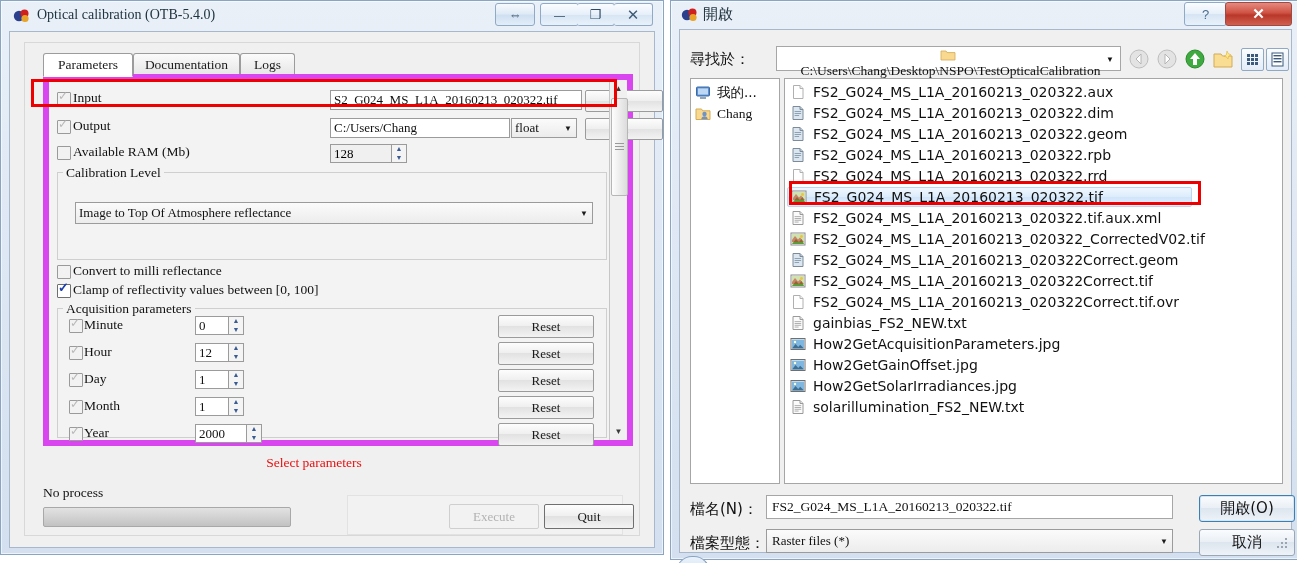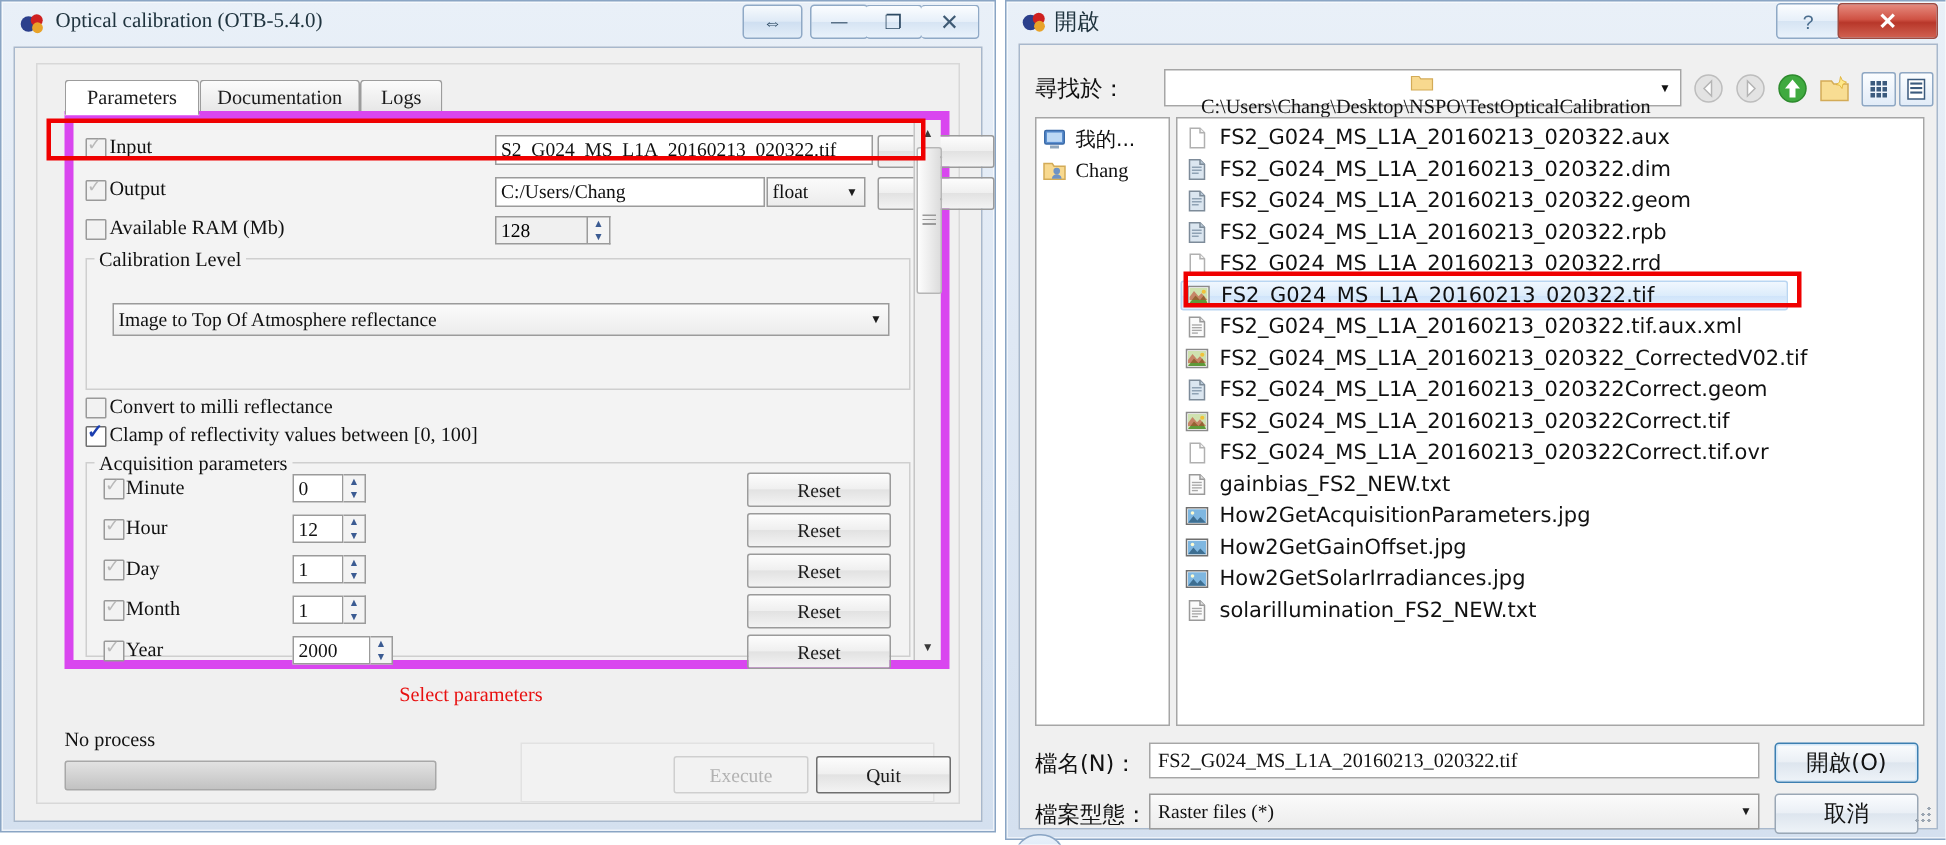--- a/index.html
+++ b/index.html
@@ -101,21 +101,21 @@
   .fitem{position:absolute;left:2px;height:20px;display:flex;align-items:center;gap:7px;font-size:14px;color:#111;white-space:nowrap;
       font-family:"DejaVu Sans","Liberation Sans",sans-serif;}
   .fitem .fname{position:relative;top:0px;}
   .fitem.selected{background:linear-gradient(to bottom,#f0f7fe 0%,#dcecfb 50%,#cfe4fa 51%,#e4f0fd 100%);border:1px solid #b9d6f2;border-radius:2px;box-sizing:border-box;}
 
   .fico{width:16px;height:16px;flex:0 0 16px;position:relative;}
 
   .bottom-label{position:absolute;font-size:15px;color:#111;}
   .bigbtn{position:absolute;border:1px solid #9aa7b5;border-radius:3px;font-size:15px;
       display:flex;align-items:center;justify-content:center;
-      background:linear-gradient(to bottom,#fafcfe,#eaeff5 48%,#dde5ee 50%,#eef3f8);color:#111;}
+      background:linear-gradient(to bottom,#fafcfe,#eaeff5 48%,#dde5ee 50%,#eef3f8);color:#111;margin-left:16px;}
   .bigbtn.primary{border:1px solid #3c7fb1;box-shadow:0 0 0 1px #d2e6f7 inset;}
 
   .resize-grip{position:absolute;right:3px;bottom:3px;width:12px;height:12px;
      background:
        radial-gradient(circle at 2px 10px,#9aa5b1 1px,transparent 1.2px),
        radial-gradient(circle at 6px 10px,#9aa5b1 1px,transparent 1.2px),
        radial-gradient(circle at 10px 10px,#9aa5b1 1px,transparent 1.2px),
        radial-gradient(circle at 6px 6px,#9aa5b1 1px,transparent 1.2px),
        radial-gradient(circle at 10px 6px,#9aa5b1 1px,transparent 1.2px),
        radial-gradient(circle at 10px 2px,#9aa5b1 1px,transparent 1.2px);}

